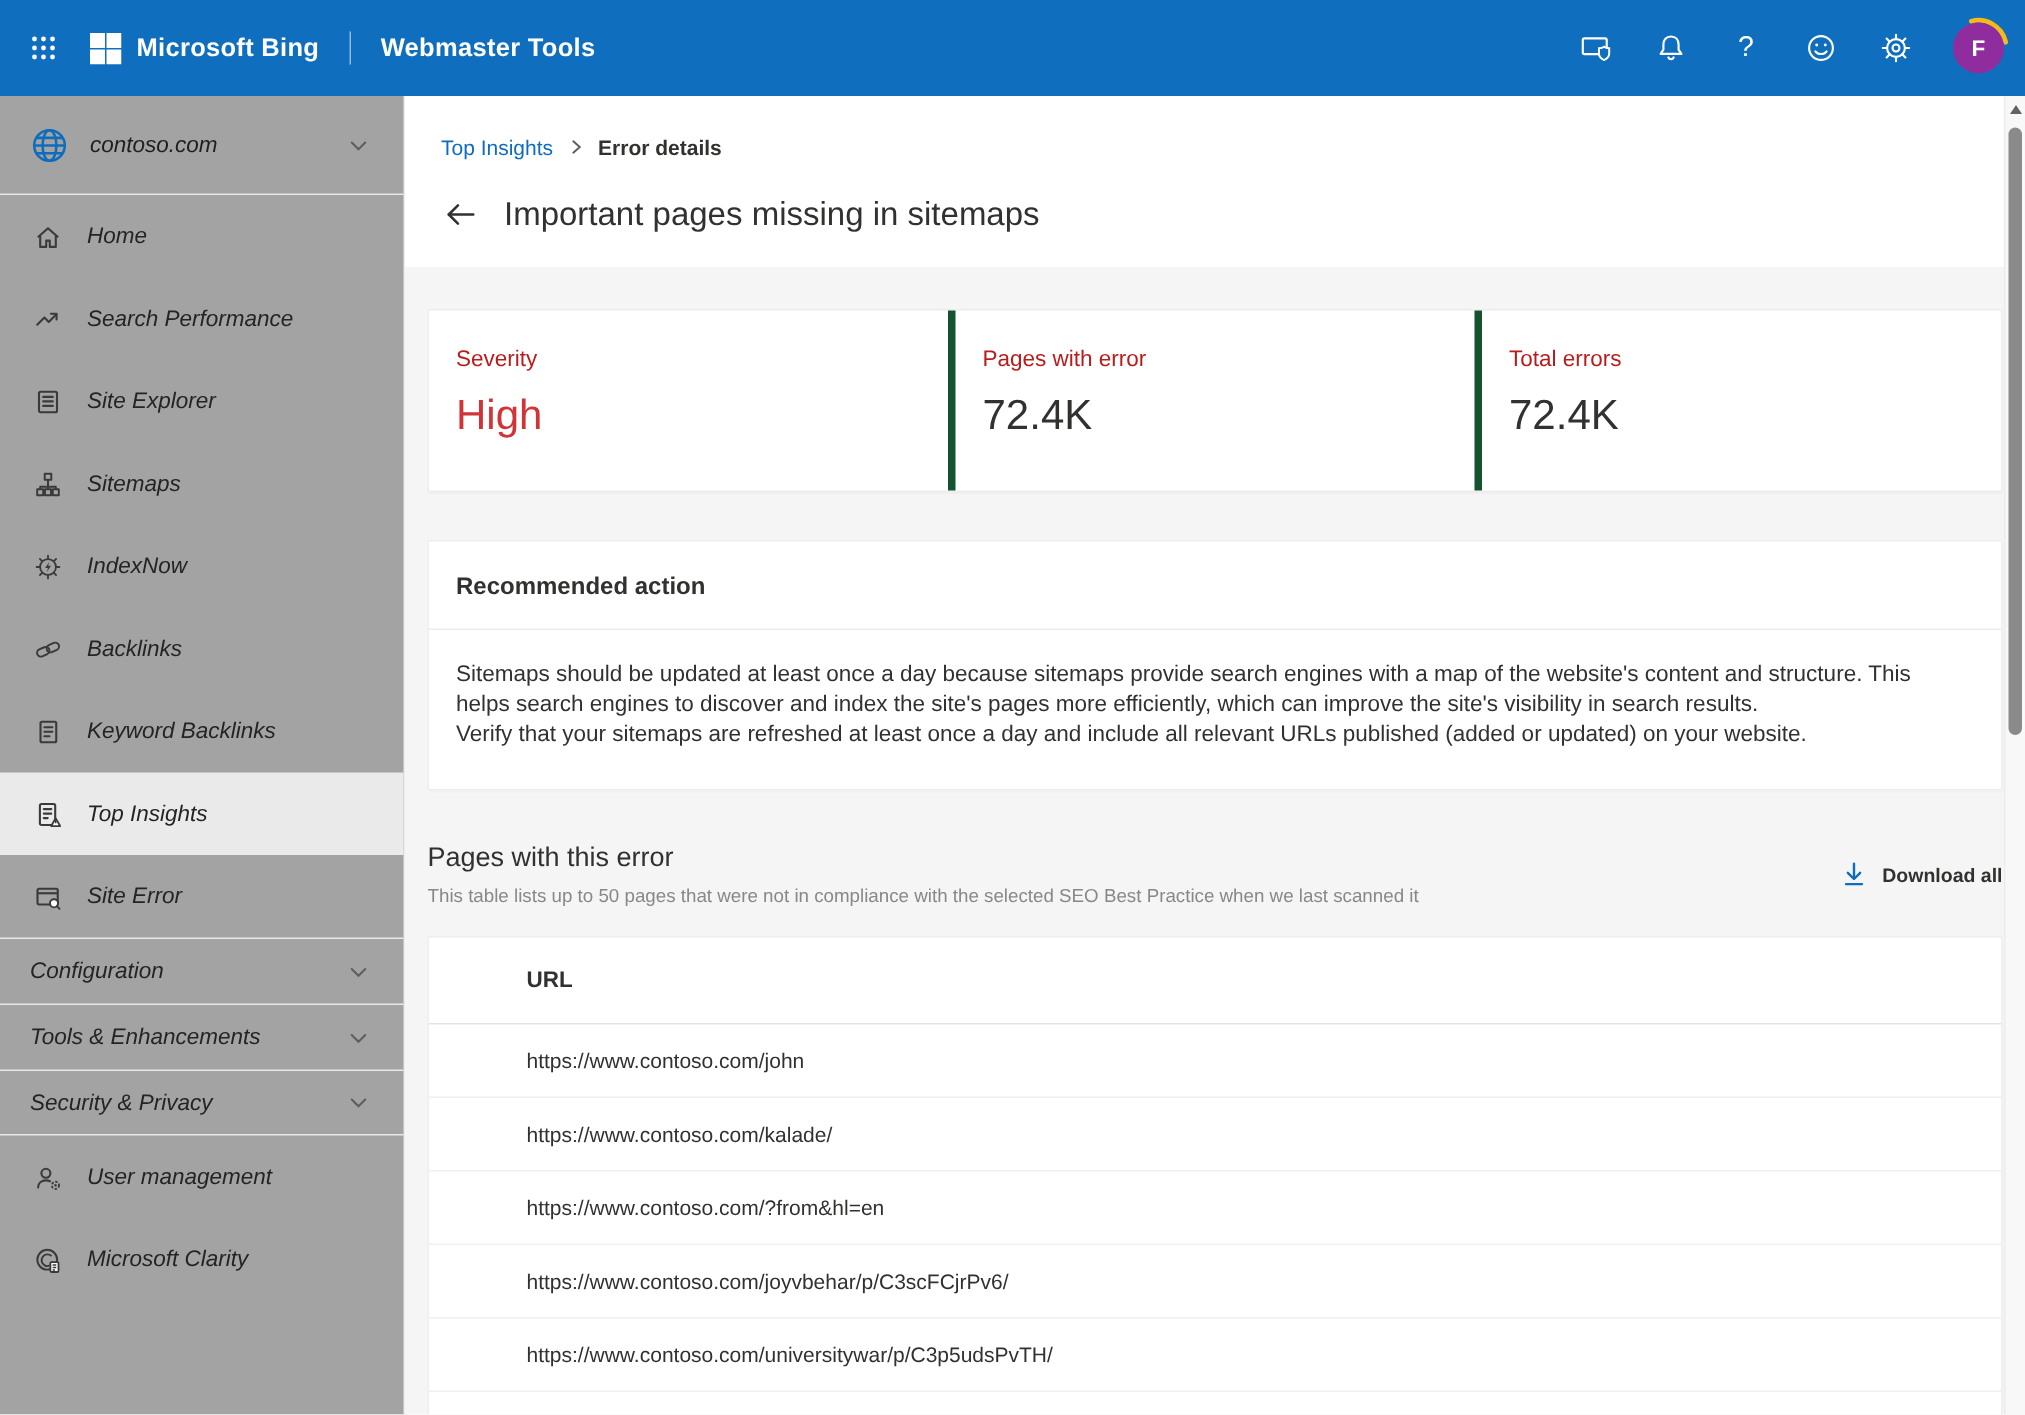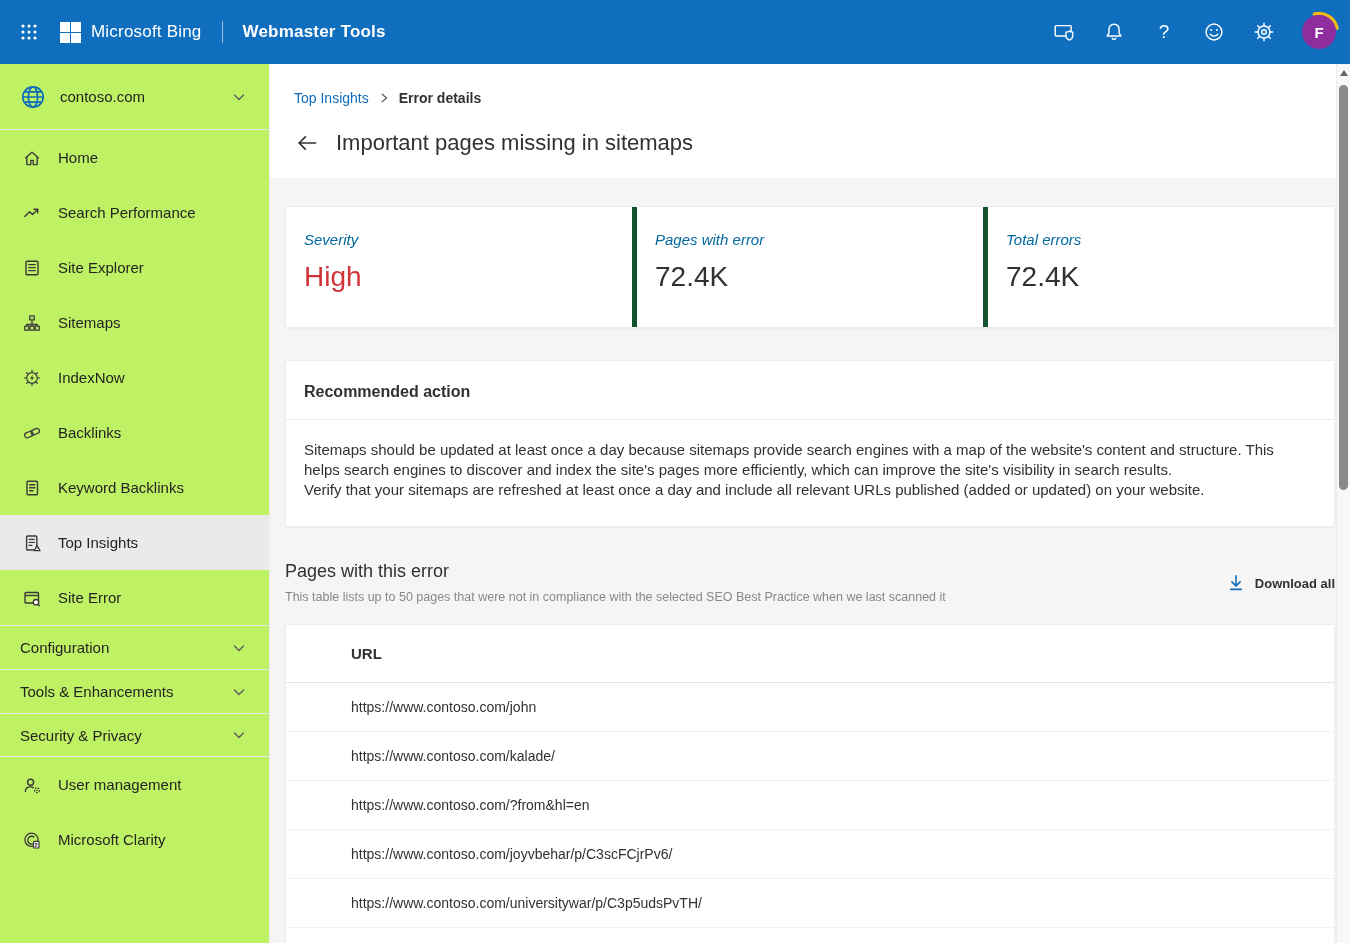--- a/index.html
+++ b/index.html
@@ -3,35 +3,35 @@
 <meta charset="utf-8">
 <style>
   * { box-sizing: border-box; margin: 0; padding: 0; }
   html, body { width: 1350px; height: 943px; overflow: hidden; }
   body { font-family: "Liberation Sans", "DejaVu Sans", sans-serif; background: #fff; color: #323130; }
 
   
   .topbar { height: 64px; background: #106ebe; display: flex; align-items: center; color: #fff; }
   .waffle { width: 46px; height: 64px; display: flex; align-items: center; justify-content: center; cursor: pointer; margin-left: 6px; }
   .brand { display: flex; align-items: center; gap: 10px; cursor: pointer; margin-left: 8px; }
-  .brand-name { font-size: 17px; font-weight: 400; letter-spacing: .2px; }
+  .brand-name { font-size: 17px; font-weight: 700; letter-spacing: .2px; }
   .brand-divider { width: 1px; height: 22px; background: rgba(255,255,255,.55); margin: 0 10px; }
   .product-name { font-size: 17px; font-weight: 700; letter-spacing: .2px; }
   .topbar-right { margin-left: auto; display: flex; align-items: center; gap: 6px; padding-right: 10px; }
   .top-icon-btn { width: 44px; height: 48px; display: flex; align-items: center; justify-content: center; cursor: pointer; }
   .help-glyph { font-size: 19px; font-weight: 400; color: #fff; }
   .avatar-wrap { position: relative; width: 42px; height: 42px; margin-left: 6px; cursor: pointer; }
   .avatar { position: absolute; left: 4px; top: 4px; width: 34px; height: 34px; border-radius: 50%; background: #8f2d9e; color: #fff; font-size: 15px; font-weight: 700; display: flex; align-items: center; justify-content: center; }
   .avatar-ring { position: absolute; left: 0; top: 0; }
 
   
   .layout { display: flex; height: 879px; }
 
   
-  .sidebar { width: 270px; background: #bef264; border-right: 1px solid #ececec; flex: none; }
+  .sidebar { width: 270px; background: #a3a3a3; border-right: 1px solid #ececec; flex: none; font-style: italic; }
   .site-selector { height: 66px; display: flex; align-items: center; gap: 14px; padding: 0 20px; border-bottom: 1px solid #e6e6e6; cursor: pointer; }
   .site-name { font-size: 15px; color: #201f1e; }
   .site-selector .chev { margin-left: auto; }
   .nav-item { height: 55px; display: flex; align-items: center; gap: 16px; padding-left: 22px; font-size: 15px; color: #252423; cursor: pointer; }
   .nav-item .ic { width: 20px; height: 20px; flex: none; display: flex; }
   .nav-item.selected { background: #eaeaea; }
   .accordion { height: 44px; display: flex; align-items: center; padding: 0 20px; font-size: 15px; color: #252423; border-top: 1px solid #e8e8e8; cursor: pointer; }
   .accordion.last { border-bottom: 1px solid #e8e8e8; }
   .accordion .chev { margin-left: auto; }
 
@@ -44,21 +44,21 @@
   .title-row { margin-top: 24px; display: flex; align-items: center; gap: 16px; }
   .back-btn { width: 26px; height: 26px; display: flex; align-items: center; justify-content: center; cursor: pointer; }
   .page-title { font-size: 22px; color: #323130; font-weight: 400; }
 
   .content { padding: 0 15px; }
   .card { background: #fff; border: 1px solid #ededed; box-shadow: 0 1px 2px rgba(0,0,0,.04); }
 
   .stats-card { margin-top: 28px; height: 122px; display: flex; }
   .stat-col { flex: 1; padding: 24px 0 0 18px; }
   .stat-col + .stat-col { border-left: 5px solid #14532d; }
-  .stat-label { font-size: 15px; color: #0369a1; font-style: italic; }
+  .stat-label { font-size: 15px; color: #b91c1c; }
   .stat-value { margin-top: 13px; font-size: 28px; color: #323130; }
   .stat-value.severity-high { color: #d13438; }
 
   .rec-card { margin-top: 32px; }
   .rec-header { padding: 22px 18px 18px; font-size: 16px; font-weight: 700; color: #323130; border-bottom: 1px solid #ececec; }
   .rec-body { padding: 20px 44px 26px 18px; font-size: 15px; line-height: 20px; color: #323130; }
 
   .section-row { margin-top: 34px; display: flex; align-items: flex-start; }
   .section-titles { }
   .section-title { font-size: 18px; color: #323130; }

